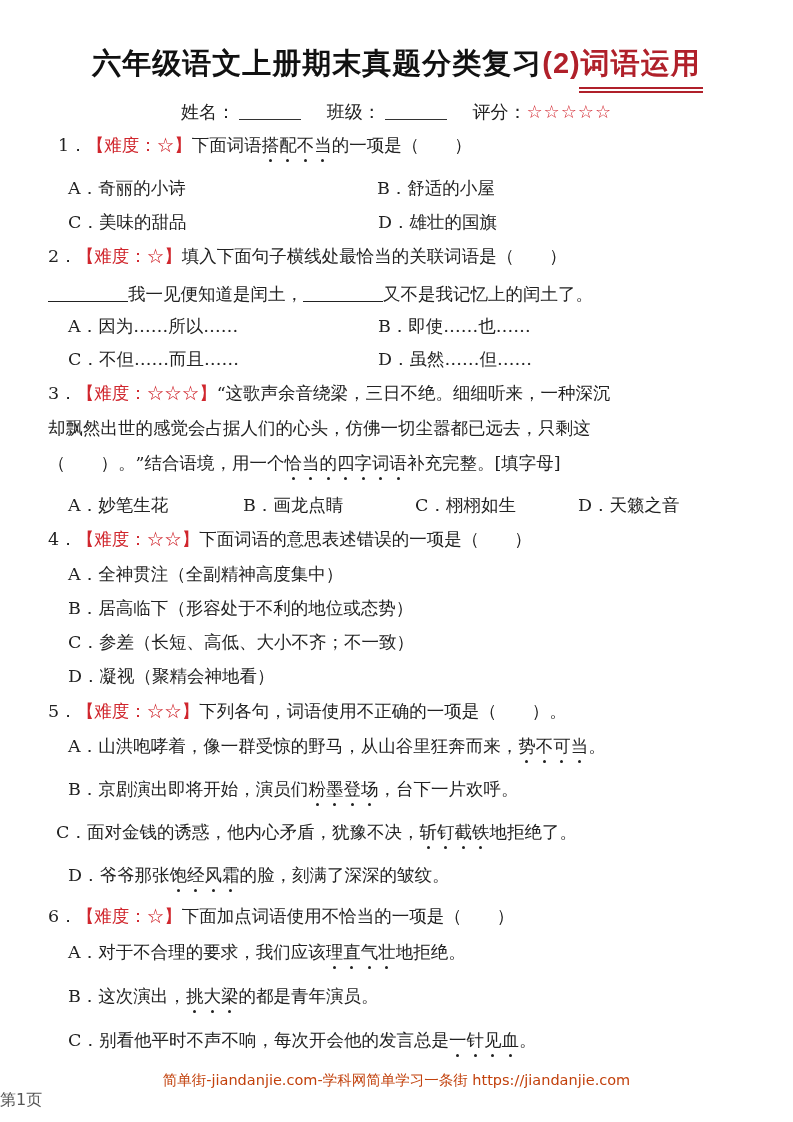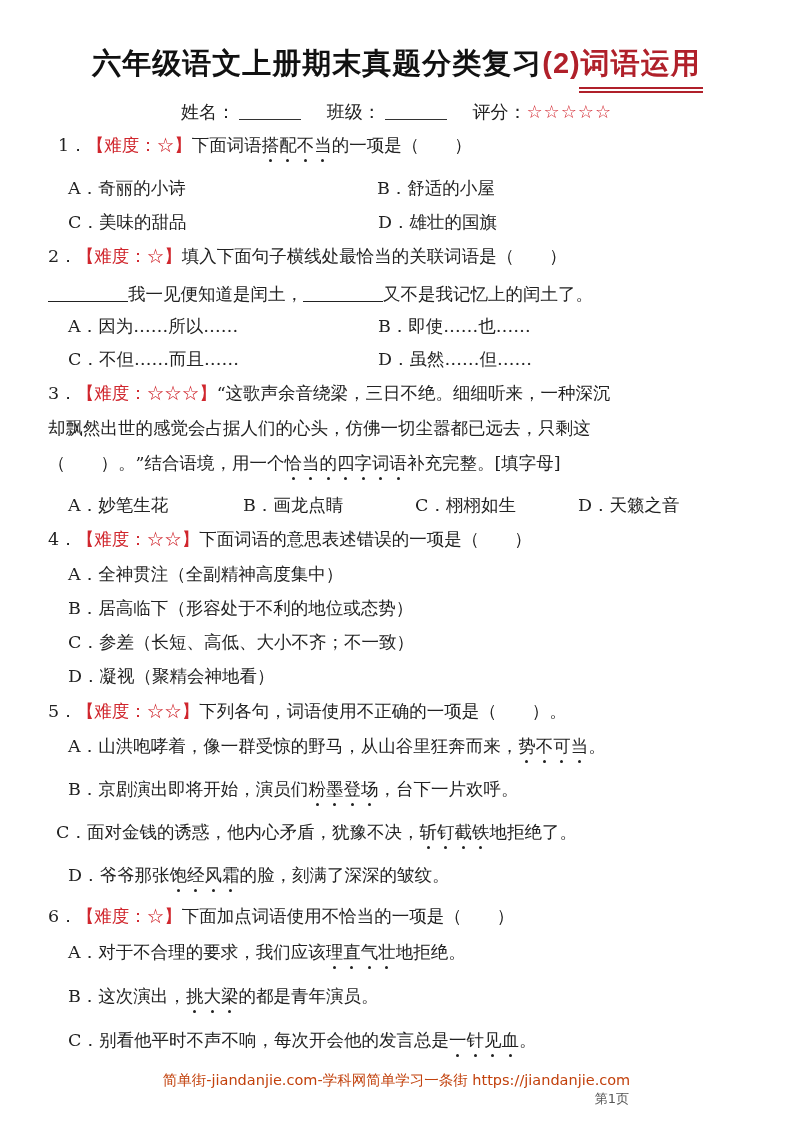--- a/index.html
+++ b/index.html
@@ -19,22 +19,22 @@
   .meta .stars { color: #d3262f; letter-spacing: 1px; }
   .diff { color: #d0262d; }
   .line { position: absolute; left: 48px; font-size: 17.5px; white-space: nowrap; }
   .opt { position: absolute; font-size: 17.5px; white-space: nowrap; }
   .dot { position: relative; display: inline-block; }
   .dot::after { content: ""; position: absolute; left: 50%; bottom: -5px; width: 3px; height: 3px;
                 margin-left: -1.5px; background: #222; border-radius: 50%; }
   .blankline { display: inline-block; width: 80px; border-bottom: 1px solid #222; vertical-align: -2px; }
   .footer { position: absolute; top: 1071px; left: 0; width: 793px; text-align: center;
             font-family: "DejaVu Sans", "Liberation Sans", sans-serif; font-size: 14.5px; color: #c2410c; }
-  .pageno { position: absolute; top: 1090px; left: 0; width: 629px; text-align: right;
-            font-family: "DejaVu Sans", "Liberation Sans", sans-serif; font-size: 13px; color: #555; }
+  .pageno { position: absolute; top: 1090px; left: 0; width: 629px; text-align: left;
+            font-family: "DejaVu Sans", "Liberation Sans", sans-serif; font-size: 16px; color: #555; }
 </style>
 </head>
 <body>
 
 <div class="title">
   <span>六年级语文上册期末真题分类复习</span><span class="red">(2)</span><span class="red ul">词语运用</span>
 </div>
 
 <div class="meta">
   <span class="field"><span>姓名：</span><span class="blank"></span></span>

